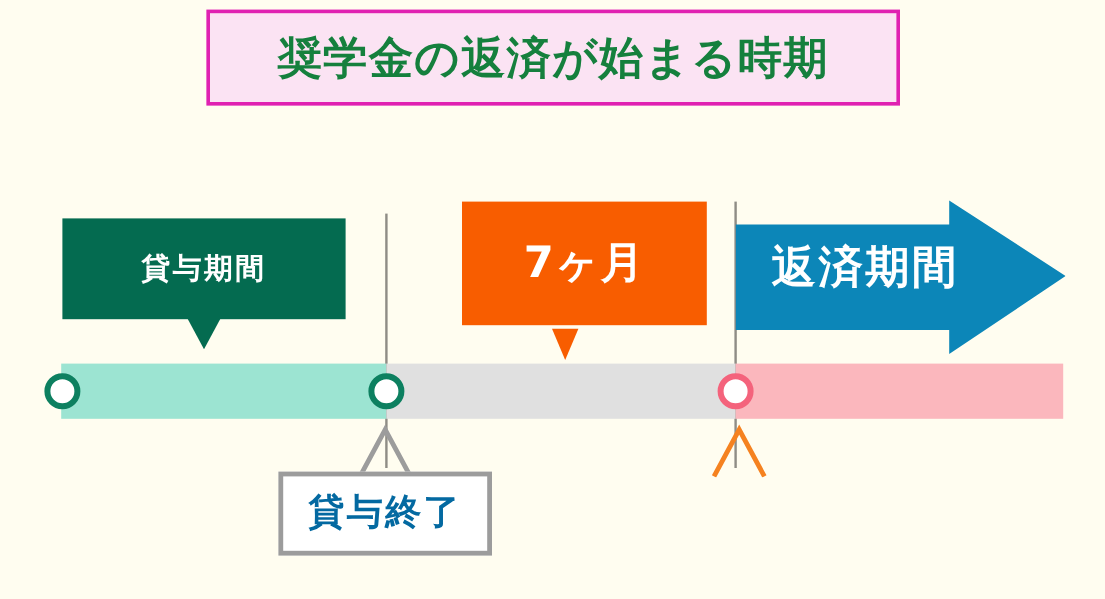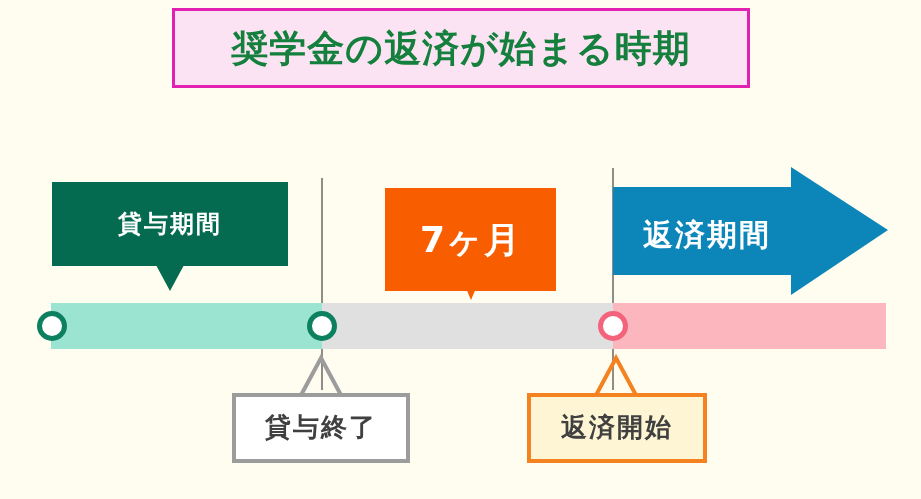--- a/index.html
+++ b/index.html
@@ -78,22 +78,22 @@
     height: 0;
     border-left: 14px solid transparent;
     border-right: 14px solid transparent;
     border-top: 26px solid #046B50;
   }
 
   
   .box-orange {
     position: absolute;
     left: 385px;
-    top: 188px;
-    width: 171px;
+    top: 168px;
+    width: 204px;
     height: 103px;
     background: #F85D00;
     display: flex;
     align-items: center;
     justify-content: center;
   }
   .box-orange .label {
     font-size: 36px;
     font-weight: bold;
     color: #FFFFFF;
@@ -117,26 +117,25 @@
     left: 613px;
     top: 165px;
     width: 275px;
     height: 132px;
   }
   .arrow-blue svg { display: block; }
   .arrow-label {
     position: absolute;
     left: 643px;
     top: 204px;
-    font-size: 30px;
+    font-size: 37px;
     font-weight: bold;
     color: #FFFFFF;
     letter-spacing: 2px;
     line-height: 1;
-    margin-top: 16px;
   }
 
   
   .seg {
     position: absolute;
     top: 303px;
     height: 46px;
   }
   #seg-loan    { left: 51px;  width: 271px; background: #9CE4D2; }
   #seg-grace   { left: 322px; width: 291px; background: #E0E0E0; }
@@ -173,23 +172,23 @@
 
   
   .callout {
     position: absolute;
     box-sizing: border-box;
     display: flex;
     align-items: center;
     justify-content: center;
   }
   .callout .label {
-    font-size: 26px;
-    font-weight: bold;
-    color: #404040;
+    font-size: 30px;
+    font-weight: bold;
+    color: #0369a1;
     letter-spacing: 2px;
     line-height: 1;
     font-family: Liberation Serif, serif;
   }
   #callout-loan-end {
     left: 232px;
     top: 393px;
     width: 178px;
     height: 70px;
     border: 4px solid #9C9C9C;
@@ -252,17 +251,14 @@
   </div>
   <div class="stem" style="left:577px; top:348px;">
     <svg width="80" height="50" viewBox="0 0 80 50">
       <polyline points="18,49 39,10 60,49" fill="none" stroke="#F58220" stroke-width="4"></polyline>
     </svg>
   </div>
 
   <div class="callout" id="callout-loan-end">
     <span class="label">貸与終了</span>
   </div>
-  <div class="callout" id="callout-repay-start">
-    <span class="label">返済開始</span>
-  </div>
 
 </div>
 
 </body></html>

